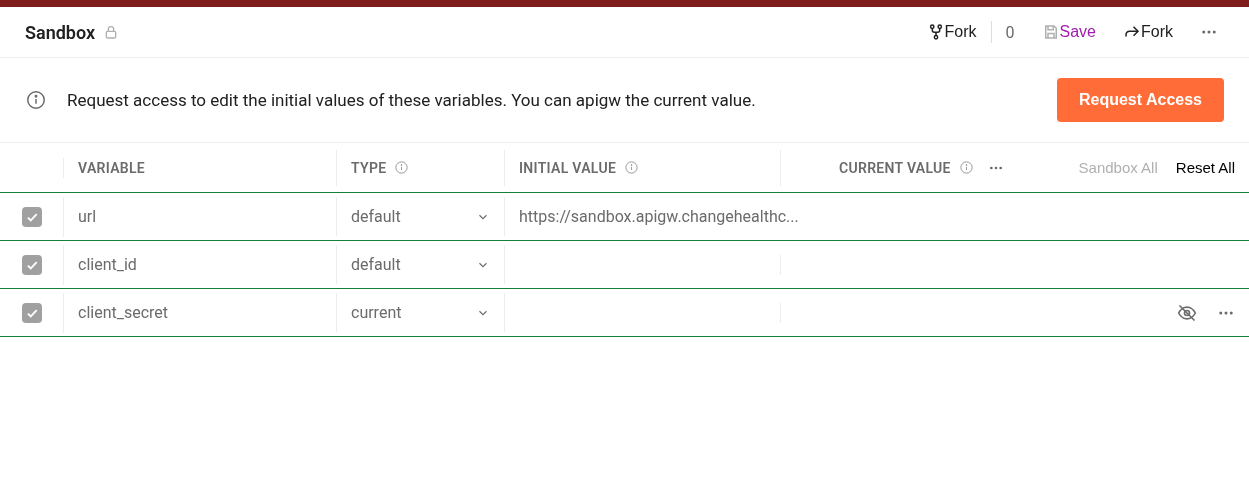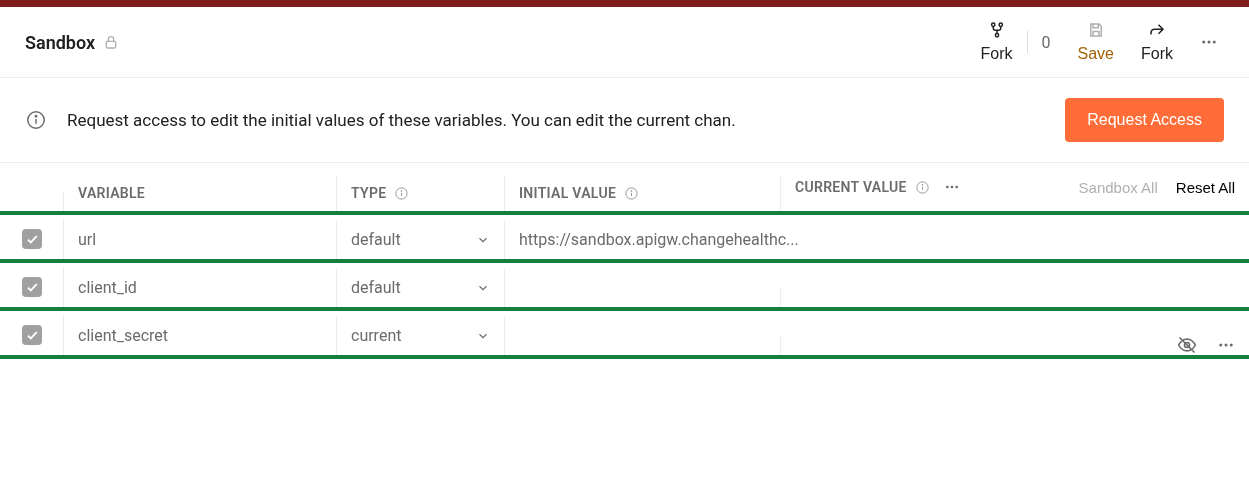--- a/index.html
+++ b/index.html
@@ -34,30 +34,28 @@
       align-items: center;
       gap: 15px;
     }
     .action-group {
       display: flex;
       align-items: center;
     }
     .btn-text {
       display: flex;
       align-items: center;
-      gap: 6px;
       font-size: 16px;
       color: #212121;
       background: none;
       border: none;
       cursor: pointer;
       padding: 4px 6px;
-      flex-direction: column;
-    }
-    .btn-text.disabled { color: #a16207; cursor: default; }
+    }
+    .btn-text.disabled { color: #a21caf; cursor: default; }
     .divider-v {
       width: 1px;
       height: 22px;
       background: #ddd;
       margin: 0 8px;
     }
     .fork-count {
       font-size: 16px;
       color: #6b6b6b;
       padding: 0 6px;
@@ -87,32 +85,32 @@
       font-size: 17px;
       color: #212121;
     }
     .request-btn {
       background: #ff6c37;
       color: #fff;
       border: none;
       border-radius: 4px;
       padding: 13px 22px;
       font-size: 16px;
-      font-weight: 400;
+      font-weight: 700;
       cursor: pointer;
     }
 
     
     .table {
       border-top: 1px solid #ededed;
     }
     .row {
       display: flex;
-      align-items: flex-end;
-      border-bottom: 4px solid #15803d;
+      align-items: center;
+      border-bottom: 1px solid #15803d;
       min-height: 48px;
     }
     .row.header-row {
       background: #fff;
       font-weight: 600;
       color: #6b6b6b;
       font-size: 13px;
       min-height: 50px;
     }
     .col {
@@ -146,20 +144,21 @@
     }
 
     .header-row .col-current {
       justify-content: space-between;
       gap: 10px;
     }
     .current-header-left {
       display: inline-flex;
       align-items: center;
       gap: 8px;
+      margin-left: 44px;
     }
     .current-header-right {
       display: inline-flex;
       align-items: center;
       gap: 18px;
     }
     .persist-btn, .reset-btn {
       background: none;
       border: none;
       font-size: 15px;
@@ -246,21 +245,21 @@
 
 <div class="banner">
   <div class="banner-left">
     <span>
       <svg width="22" height="22" viewBox="0 0 24 24" fill="none" stroke="#6b6b6b" stroke-width="1.6">
         <circle cx="12" cy="12" r="9"></circle>
           <line x1="12" y1="11" x2="12" y2="16"></line>
           <circle cx="12" cy="8" r="0.8" fill="#6b6b6b"></circle>
       </svg>
     </span>
-    <span class="banner-text">Request access to edit the initial values of these variables. You can edit the current chan.</span>
+    <span class="banner-text">Request access to edit the initial values of these variables. You can apigw the current value.</span>
   </div>
   <button class="request-btn">Request Access</button>
 </div>
 
 <div class="table">
   <div class="row header-row">
     <div class="col col-chk"></div>
     <div class="col col-var">
       <span class="header-label">VARIABLE</span>
     </div>

